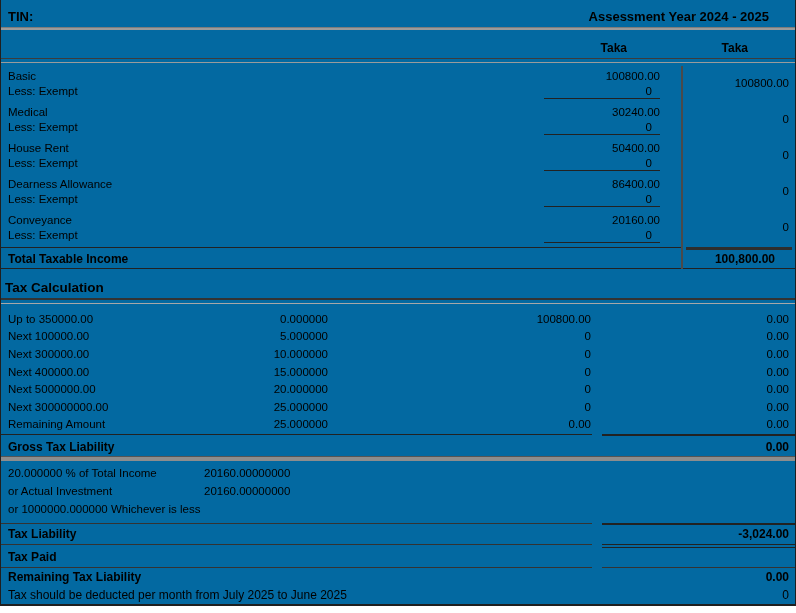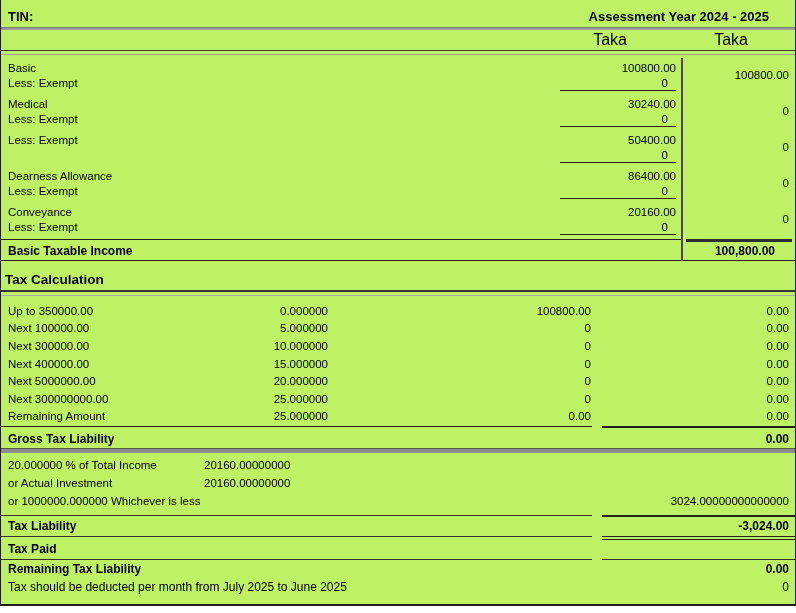--- a/index.html
+++ b/index.html
@@ -4,37 +4,37 @@
 <style>
   html,body { margin:0; padding:0; background:#ffffff; }
   body {
     width:796px; height:613px;
     font-family:"Liberation Sans", sans-serif;
     color:#000; -webkit-font-smoothing:antialiased;
   }
   .page {
     box-sizing:border-box; width:796px; height:606px;
     border-left:1.5px solid #1f1f1f; border-right:1.5px solid #1f1f1f;
-    border-bottom:2px solid #1f1f1f; overflow:hidden; background:#bef264;
+    border-bottom:2px solid #1f1f1f; overflow:hidden; background:#0369a1;
   }
   
   .topbar { display:flex; justify-content:space-between; align-items:flex-start;
             padding:9px 26px 0 7px; height:27px; box-sizing:border-box; }
   .tin, .ay { font-weight:bold; font-size:13px; }
   .rule-gray { height:2px; background:#9b9b9b; border-top:1px solid #7d7d7d; }
   
   .taka-header { display:grid; grid-template-columns:1fr 225px 111px; height:20px;
-                 align-items:center; font-weight:normal; font-size:16px; }
+                 align-items:center; font-weight:bold; font-size:12px;margin-top:8px; }
   .taka3 { text-align:right; padding-right:57px; }
   .taka4 { text-align:right; padding-right:47px; }
   .rule-dbl { border-top:1.5px solid #3c3c3c; height:3px; border-bottom:1px solid #9b9b9b; }
   
   .income { position:relative; }
   .vdiv { position:absolute; top:0; bottom:0; right:112.5px; width:1.5px; background:#4a4a4a; }
-  .item { display:grid; grid-template-columns:1fr 225px 114px; margin-top:3px; }
+  .item { display:grid; grid-template-columns:1fr 225px 114px; margin-top:3px;gap:16px; }
   .item .labels { padding-left:7px; font-size:11.5px; line-height:14.5px; padding-top:3px; }
   .item .amounts { text-align:right; padding-right:5px; font-size:11.5px; line-height:14.5px; padding-top:3px; }
   .item .amounts .exempt { display:inline-block; box-sizing:border-box; width:116px;
                            border-bottom:1.5px solid #222; padding-right:8px; }
   .item .net { display:flex; align-items:center; justify-content:flex-end;
                padding-right:6px; font-size:11.5px; }
   .total-rules { display:grid; grid-template-columns:1fr 114px; margin-top:4px; }
   .total-rules .l { border-top:1.5px solid #222; }
   .total-rules .r { border-top:3px solid #2e2e2e; margin-left:5px; margin-right:3px; }
   .total-row { display:grid; grid-template-columns:1fr 114px; font-weight:bold; font-size:12px;
@@ -116,20 +116,21 @@
       </div>
       <div class="amounts">
         <div>30240.00</div>
         <span class="exempt">0</span>
       </div>
       <div class="net">0</div>
     </div>
 
     <div class="item">
       <div class="labels">
+        <div>House Rent</div>
         <div>Less: Exempt</div>
       </div>
       <div class="amounts">
         <div>50400.00</div>
         <span class="exempt">0</span>
       </div>
       <div class="net">0</div>
     </div>
 
     <div class="item">
@@ -154,21 +155,21 @@
         <span class="exempt">0</span>
       </div>
       <div class="net">0</div>
     </div>
 
     <div class="total-rules">
       <div class="l"></div>
         <div class="r"></div>
     </div>
     <div class="total-row">
-      <span class="lab">Basic Taxable Income</span>
+      <span class="lab">Total Taxable Income</span>
       <span class="val">100,800.00</span>
     </div>
     <div class="rule-full"></div>
   </div>
 
   <div class="tc-heading">Tax Calculation</div>
   <div class="heading-rule"></div>
 
   <div class="slabs">
     <div class="slab-row">
@@ -229,21 +230,20 @@
     <div class="reb-row">
       <span class="reb-label">20.000000 % of Total Income</span>
       <span>20160.00000000</span>
     </div>
     <div class="reb-row">
       <span class="reb-label">or Actual Investment</span>
       <span>20160.00000000</span>
     </div>
     <div class="reb-row">
       <span class="reb-label wide">or 1000000.000000 Whichever is less</span>
-      <span class="reb-right">3024.00000000000000</span>
     </div>
   </div>
 
   <div class="split a">
     <div class="l"></div>
       <div class="r"></div>
   </div>
   <div class="sum-row bold">
     <span>Tax Liability</span>
     <span>-3,024.00</span>

